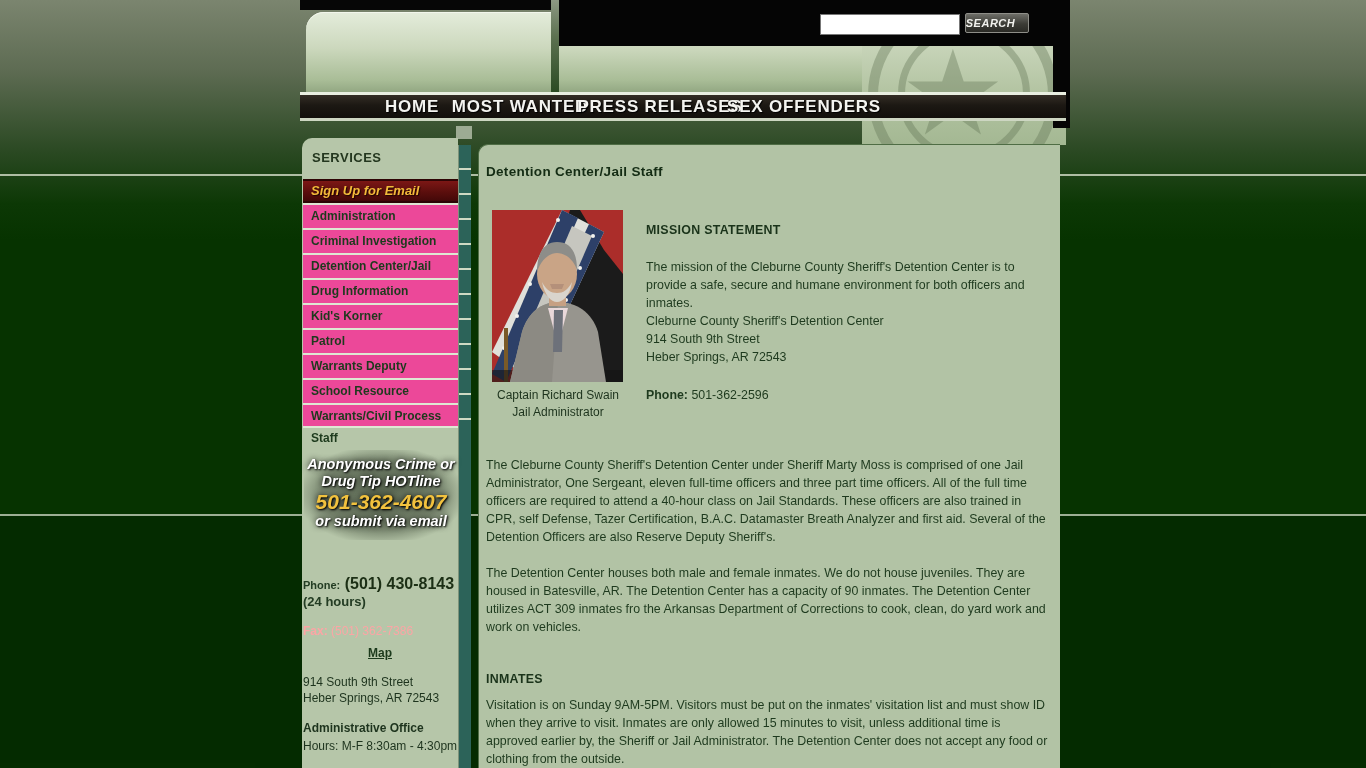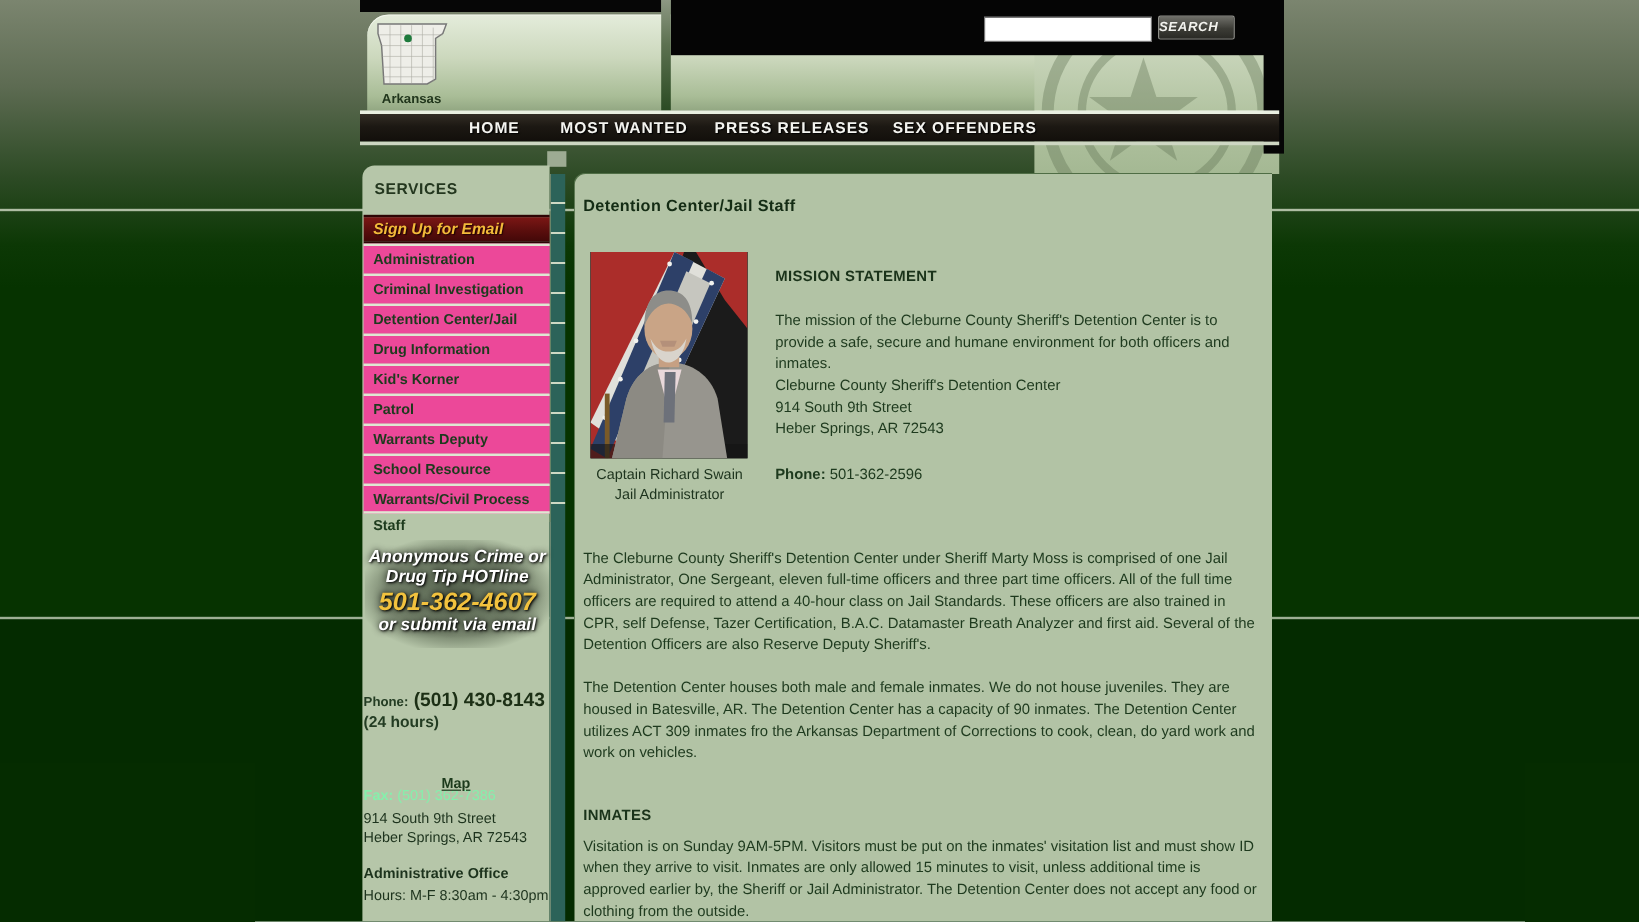--- a/index.html
+++ b/index.html
@@ -40,21 +40,21 @@
   #logo-box { position:absolute; left:310px; top:16px; width:66px; height:74px; text-align:center; }
   #logo-label { font-size:11px; font-weight:bold; color:#21361c; margin-top:-2px; }
   #site-title { position:absolute; left:383px; top:22px; width:450px; height:62px;
     font-family:"DejaVu Serif", serif; font-style:italic; font-weight:bold;
     font-size:33px; color:#1c4a20; white-space:nowrap; line-height:62px;
     text-shadow:0 0 5px rgba(255,255,255,.95), 0 0 12px rgba(255,255,255,.65), 2px 2px 2px rgba(10,25,8,.6); }
   #nav-top-line { position:absolute; left:300px; top:92px; width:766px; height:3px; background:#e9efe1; }
   #navbar { position:absolute; left:300px; top:95px; width:766px; height:23px;
     background:linear-gradient(180deg,#332d25 0%,#1c1813 45%,#120f0b 100%); }
   .nav-item { position:absolute; top:0; height:23px; line-height:23px; transform:translateX(-50%);
-    color:#f4f4f0; font-weight:bold; font-size:13px; letter-spacing:.8px; cursor:pointer;
+    color:#f4f4f0; font-weight:bold; font-size:17px; letter-spacing:.8px; cursor:pointer;
     text-shadow:1px 1px 1px #000; white-space:nowrap; }
   #nav-item-0 { left:112px; } #nav-item-1 { left:220px; } #nav-item-2 { left:360px;text-align:center; } #nav-item-3 { left:504px; }
   #nav-bottom-line { position:absolute; left:300px; top:118px; width:766px; height:3px; background:#cdd6c2; }
   #grey-tab { position:absolute; left:456px; top:126px; width:16px; height:13px; background:#9dab93; }
 
   
   #sidebar-panel { position:absolute; left:302px; top:138px; width:156px; height:630px;
     background:#b6c6a9; border-radius:10px 0 0 0; }
   #edge-strip-menu { position:absolute; left:458px; top:145px; width:13px; height:290px;
     background:repeating-linear-gradient(180deg,#2c6359 0 23px,#cfd9c4 23px 25px);
@@ -79,21 +79,21 @@
     text-align:center; padding-top:6px;
     background:radial-gradient(ellipse at 50% 50%, rgba(12,22,8,.55) 0%, rgba(12,22,8,.35) 55%, rgba(12,22,8,0) 78%); }
   .hotline-white { color:#fff; font-weight:bold; font-style:italic; font-size:14.5px; line-height:17px;
     text-shadow:1px 1px 2px #000, 0 0 6px rgba(0,0,0,.9); }
   #hotline-number { color:#f2c23e; font-weight:bold; font-style:italic; font-size:21px; line-height:23px;
     text-shadow:1px 1px 2px #000, 0 0 6px rgba(0,0,0,.9); }
   #phone-row { position:absolute; left:303px; top:575px; width:156px; color:#1c2f15; }
   #phone-row .lbl { font-size:11px; font-weight:bold; color:#233c23; }
   #phone-row .num { font-size:16px; font-weight:bold; }
   #phone-note { position:absolute; left:303px; top:594px; font-size:13px; font-weight:bold; color:#233c23; }
-  #fax-row { position:absolute; left:303px; top:656px; font-size:12px; color:#86efac; }
+  #fax-row { position:absolute; left:303px; top:624px; font-size:12px; color:#fca5a5; }
   #fax-row .lbl { font-weight:bold; }
   #map-link { position:absolute; left:302px; top:646px; width:156px; text-align:center;
     font-size:12px; font-weight:bold; color:#1c3a1c; text-decoration:underline; cursor:pointer; }
   #sb-address { position:absolute; left:303px; top:674px; font-size:12px; color:#1d331d; line-height:16px; }
   #admin-office { position:absolute; left:303px; top:721px; font-size:12px; font-weight:bold; color:#1d331d; }
   #sb-hours { position:absolute; left:303px; top:739px; font-size:12px; color:#1d331d; }
 
   
   #content-panel { position:absolute; left:478px; top:144px; width:582px; height:624px;
     background:#b2c3a5; border-radius:10px 0 0 0;
@@ -143,39 +143,20 @@
 
   <input id="search-input" type="text" value="" style="">
   <button id="search-button">
     <span>SEARCH</span>
     <svg width="11" height="11" viewBox="0 0 11 11">
       <circle cx="4.5" cy="4.5" r="3.2" fill="none" stroke="#e8e8e4" stroke-width="1.4"></circle>
       <line x1="7" y1="7" x2="10" y2="10" stroke="#e8e8e4" stroke-width="1.6"></line>
     </svg>
   </button>
 
-  <div id="logo-box">
-    <svg width="64" height="58" viewBox="0 0 64 58">
-      <polygon points="4,4 61,4 58,12 52,16 52,50 45,54 9,54 7,22 4,12" fill="#eeeee8" stroke="#777" stroke-width="1.2"></polygon>
-      <g stroke="#9a9a92" stroke-width="0.5" opacity="0.8">
-        <line x1="14" y1="5" x2="14" y2="54"></line>
-          <line x1="23" y1="5" x2="23" y2="54"></line>
-        <line x1="32" y1="5" x2="32" y2="54"></line>
-          <line x1="41" y1="5" x2="41" y2="53"></line>
-        <line x1="50" y1="7" x2="50" y2="52"></line>
-        <line x1="5" y1="13" x2="58" y2="13"></line>
-          <line x1="6" y1="22" x2="52" y2="22"></line>
-        <line x1="7" y1="31" x2="52" y2="31"></line>
-          <line x1="7" y1="40" x2="52" y2="40"></line>
-        <line x1="8" y1="48" x2="50" y2="48"></line>
-      </g>
-      <circle cx="29" cy="16" r="3.2" fill="#1e7a3c"></circle>
-    </svg>
-    <div id="logo-label">Arkansas</div>
-  </div>
 
   <div id="nav-top-line"></div>
   <div id="navbar">
     <span id="nav-item-0" class="nav-item">HOME</span>
     <span id="nav-item-1" class="nav-item">MOST WANTED</span>
     <span id="nav-item-2" class="nav-item">PRESS RELEASES</span>
     <span id="nav-item-3" class="nav-item">SEX OFFENDERS</span>
   </div>
   <div id="nav-bottom-line"></div>
   <div id="grey-tab"></div>

